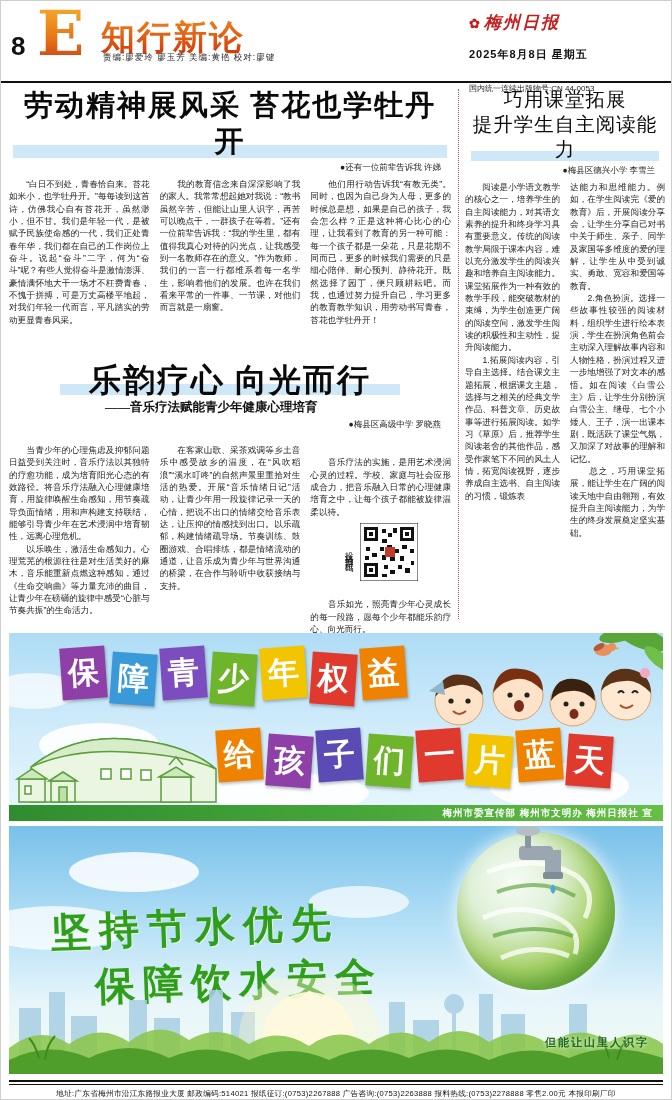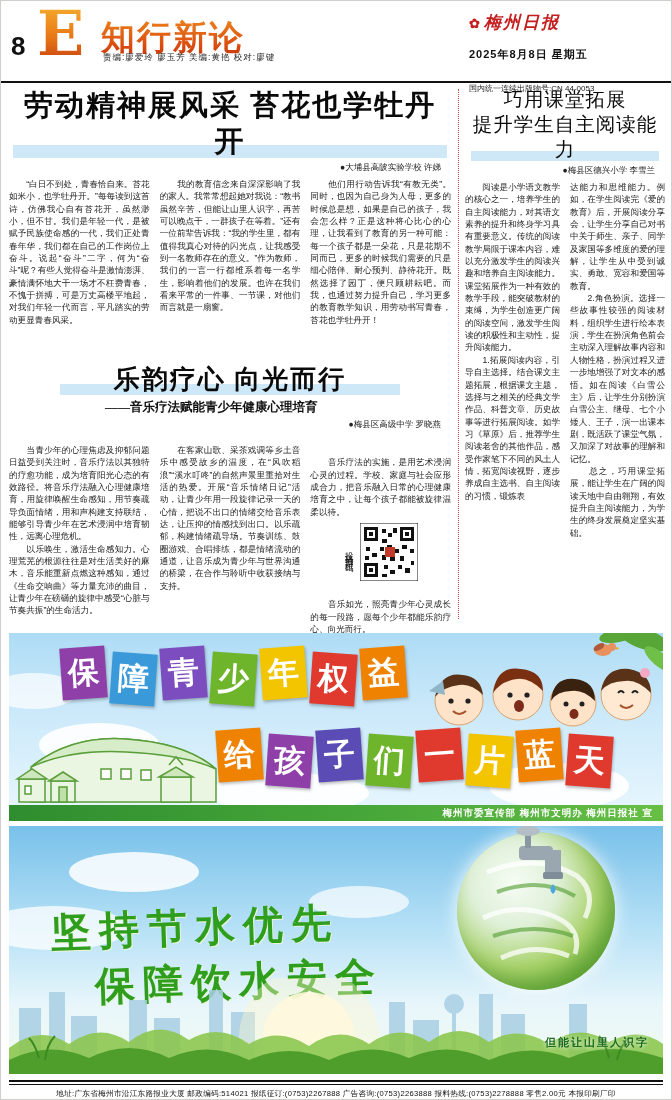--- a/index.html
+++ b/index.html
@@ -30,21 +30,21 @@
   .h1wrap .bar{position:absolute;left:4px;right:4px;bottom:1px;height:13px;background:#cfe8f7;}
   .h1{position:relative;font-family:"Liberation Serif","DejaVu Serif",serif;font-size:29px;font-weight:bold;letter-spacing:2px;color:#0a0a0a;line-height:36px;}
   .byline{text-align:right;font-size:8.5px;color:#222;margin:3px 10px 4px 0;}
   .cols{display:flex;gap:10px;text-align:justify;}
   .col{flex:1;font-size:8.6px;line-height:12.35px;color:#1c1c1c;white-space:pre-line;overflow:hidden;}
   .a1-body{height:172px;margin-top:2px;}
 
   .a2{margin-top:14px;}
   .h2wrap{position:relative;text-align:center;width:360px;margin:0 auto;}
   .h2wrap .bar{position:absolute;left:10px;right:10px;bottom:1px;height:11px;background:#cfe8f7;}
-  .h2{position:relative;font-family:"Liberation Serif",serif;font-size:26px;font-weight:bold;letter-spacing:2px;color:#0a0a0a;line-height:32px;}
+  .h2{position:relative;font-family:"Liberation Serif",serif;font-size:32px;font-weight:bold;letter-spacing:2px;color:#0a0a0a;line-height:32px;}
   .h2sub{font-size:12.5px;font-weight:bold;color:#111;margin:3px 0 0 96px;font-family:"Liberation Serif",serif;}
   .a2-body{height:212px;margin-top:13px;}
   .qrbox{display:flex;align-items:center;justify-content:center;gap:4px;margin:5px auto;}
   .qrlabel{writing-mode:vertical-rl;font-size:8.5px;letter-spacing:2px;color:#111;}
 
   .h3wrap{position:relative;text-align:center;}
   .h3wrap .bar{position:absolute;left:6px;right:6px;bottom:1px;height:10px;background:#cfe8f7;}
   .h3{position:relative;font-family:"Liberation Serif",serif;font-size:19.5px;font-weight:normal;color:#0a0a0a;line-height:25px;letter-spacing:1px;}
   .a3-body{height:462px;margin-top:3px;}
 
@@ -105,21 +105,21 @@
   <div class="main">
     <div class="vdash"></div>
 
     <div class="zoneL">
 
       <div>
         <div class="h1wrap">
             <span class="bar"></span>
           <div class="h1">劳动精神展风采  苔花也学牡丹开</div>
         </div>
-        <div class="byline">●大埔县高陂实验学校  许娣</div>
+        <div class="byline">●还有一位前辈告诉我  许娣</div>
         <div class="cols a1-body">
           <div class="col">　　“白日不到处，青春恰自来。苔花如米小，也学牡丹开。”每每读到这首诗，仿佛我心自有苔花开，虽然渺小，但不甘。我们是年轻一代，是被赋予民族使命感的一代，我们正处青春年华，我们都在自己的工作岗位上奋斗。说起“奋斗”二字，何为“奋斗”呢？有些人觉得奋斗是激情澎湃、豪情满怀地大干一场才不枉费青春，不愧于拼搏，可是万丈高楼平地起，对我们年轻一代而言，平凡踏实的劳动更显青春风采。</div>
           <div class="col">　　我的教育信念来自深深影响了我的家人。我常常想起她对我说：“教书虽然辛苦，但能让山里人识字，再苦可以晚点干，一群孩子在等着。”还有一位前辈告诉我：“我的学生里，都有值得我真心对待的闪光点，让我感受到一名教师存在的意义。”作为教师，我们的一言一行都维系着每一名学生，影响着他们的发展。也许在我们看来平常的一件事、一节课，对他们而言就是一扇窗。</div>
           <div class="col">　　他们用行动告诉我“有教无类”。同时，也因为自己身为人母，更多的时候总是想，如果是自己的孩子，我会怎么样？正是这种将心比心的心理，让我看到了教育的另一种可能：每一个孩子都是一朵花，只是花期不同而已，更多的时候我们需要的只是细心陪伴、耐心预判、静待花开。既然选择了园丁，便只顾耕耘吧。而我，也通过努力提升自己，学习更多的教育教学知识，用劳动书写青春，苔花也学牡丹开！</div>
         </div>
       </div>
 
       <div class="a2">
         <div class="h2wrap">
             <span class="bar"></span>

